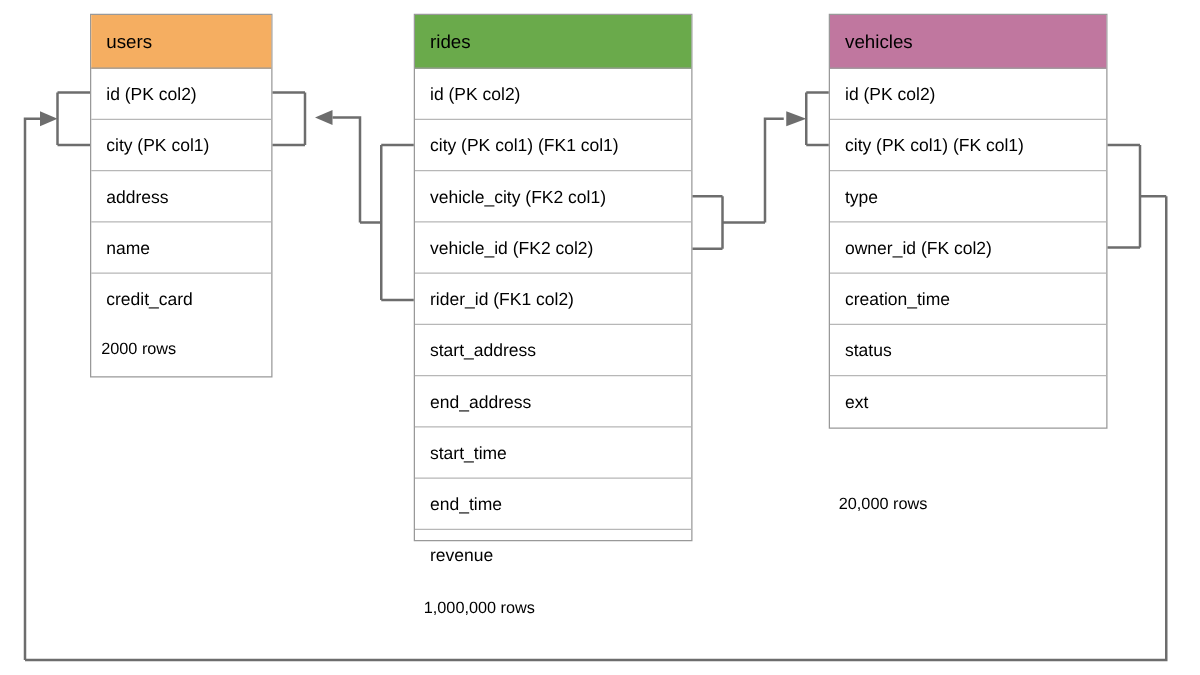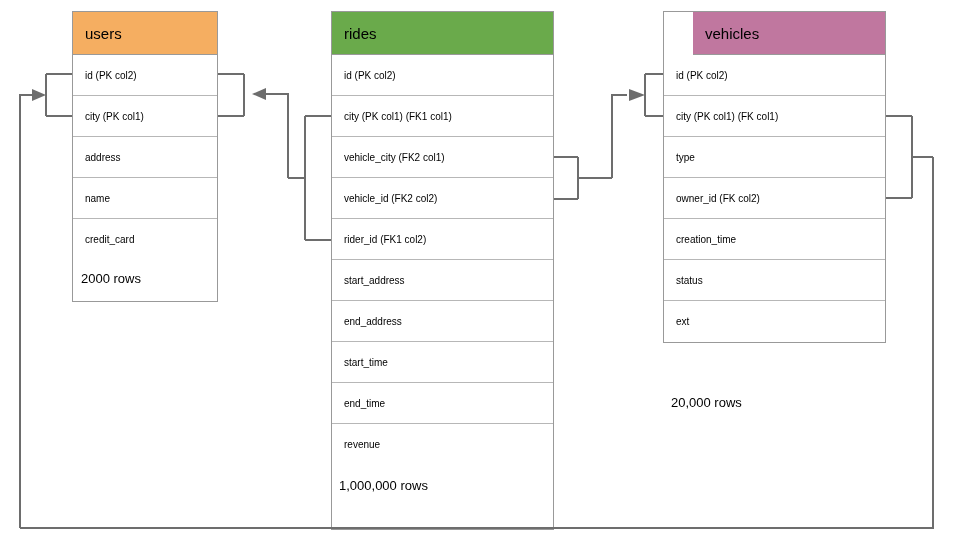--- a/index.html
+++ b/index.html
@@ -42,21 +42,21 @@
     color: #000000;
     border-bottom: 1px solid #999999;
     white-space: nowrap;
     overflow: hidden;
   }
   .table-row {
     box-sizing: border-box;
     height: 41px;
     line-height: 41px;
     padding: 0 0 0 12px;
-    font-size: 10px;
+    font-size: 14px;
     color: #000000;
     border-bottom: 1px solid #b7b7b7;
     white-space: nowrap;
     overflow: hidden;
   }
   .table-row.last {
     border-bottom: none;
   }
   .row-count {
     position: absolute;
@@ -73,37 +73,37 @@
   <div class="table-box" style="left:72px; top:11px; width:146px; height:291px;">
     <div class="table-header" style="background:#f5ae61;">users</div>
     <div class="table-row">id (PK col2)</div>
     <div class="table-row">city (PK col1)</div>
     <div class="table-row">address</div>
     <div class="table-row">name</div>
     <div class="table-row last">credit_card</div>
   </div>
   <div class="row-count" style="left:81px; top:271px;">2000 rows</div>
 
-  <div class="table-box" style="left:331px; top:11px; width:223px; height:519px;">
+  <div class="table-box" style="left:331px; top:11px; width:223px; height:422px;">
     <div class="table-header" style="background:#6aaa4b;">rides</div>
     <div class="table-row">id (PK col2)</div>
     <div class="table-row">city (PK col1) (FK1 col1)</div>
     <div class="table-row">vehicle_city (FK2 col1)</div>
     <div class="table-row">vehicle_id (FK2 col2)</div>
     <div class="table-row">rider_id (FK1 col2)</div>
     <div class="table-row">start_address</div>
     <div class="table-row">end_address</div>
     <div class="table-row">start_time</div>
     <div class="table-row">end_time</div>
     <div class="table-row last">revenue</div>
   </div>
   <div class="row-count" style="left:339px; top:478px;">1,000,000 rows</div>
 
   <div class="table-box" style="left:663px; top:11px; width:223px; height:332px;">
-    <div class="table-header" style="background:#c0779f;margin-left:29px;">vehicles</div>
+    <div class="table-header" style="background:#c0779f;">vehicles</div>
     <div class="table-row">id (PK col2)</div>
     <div class="table-row">city (PK col1) (FK col1)</div>
     <div class="table-row">type</div>
     <div class="table-row">owner_id (FK col2)</div>
     <div class="table-row">creation_time</div>
     <div class="table-row">status</div>
     <div class="table-row last">ext</div>
   </div>
   <div class="row-count" style="left:671px; top:355px;margin-top:40px;">20,000 rows</div>
 

